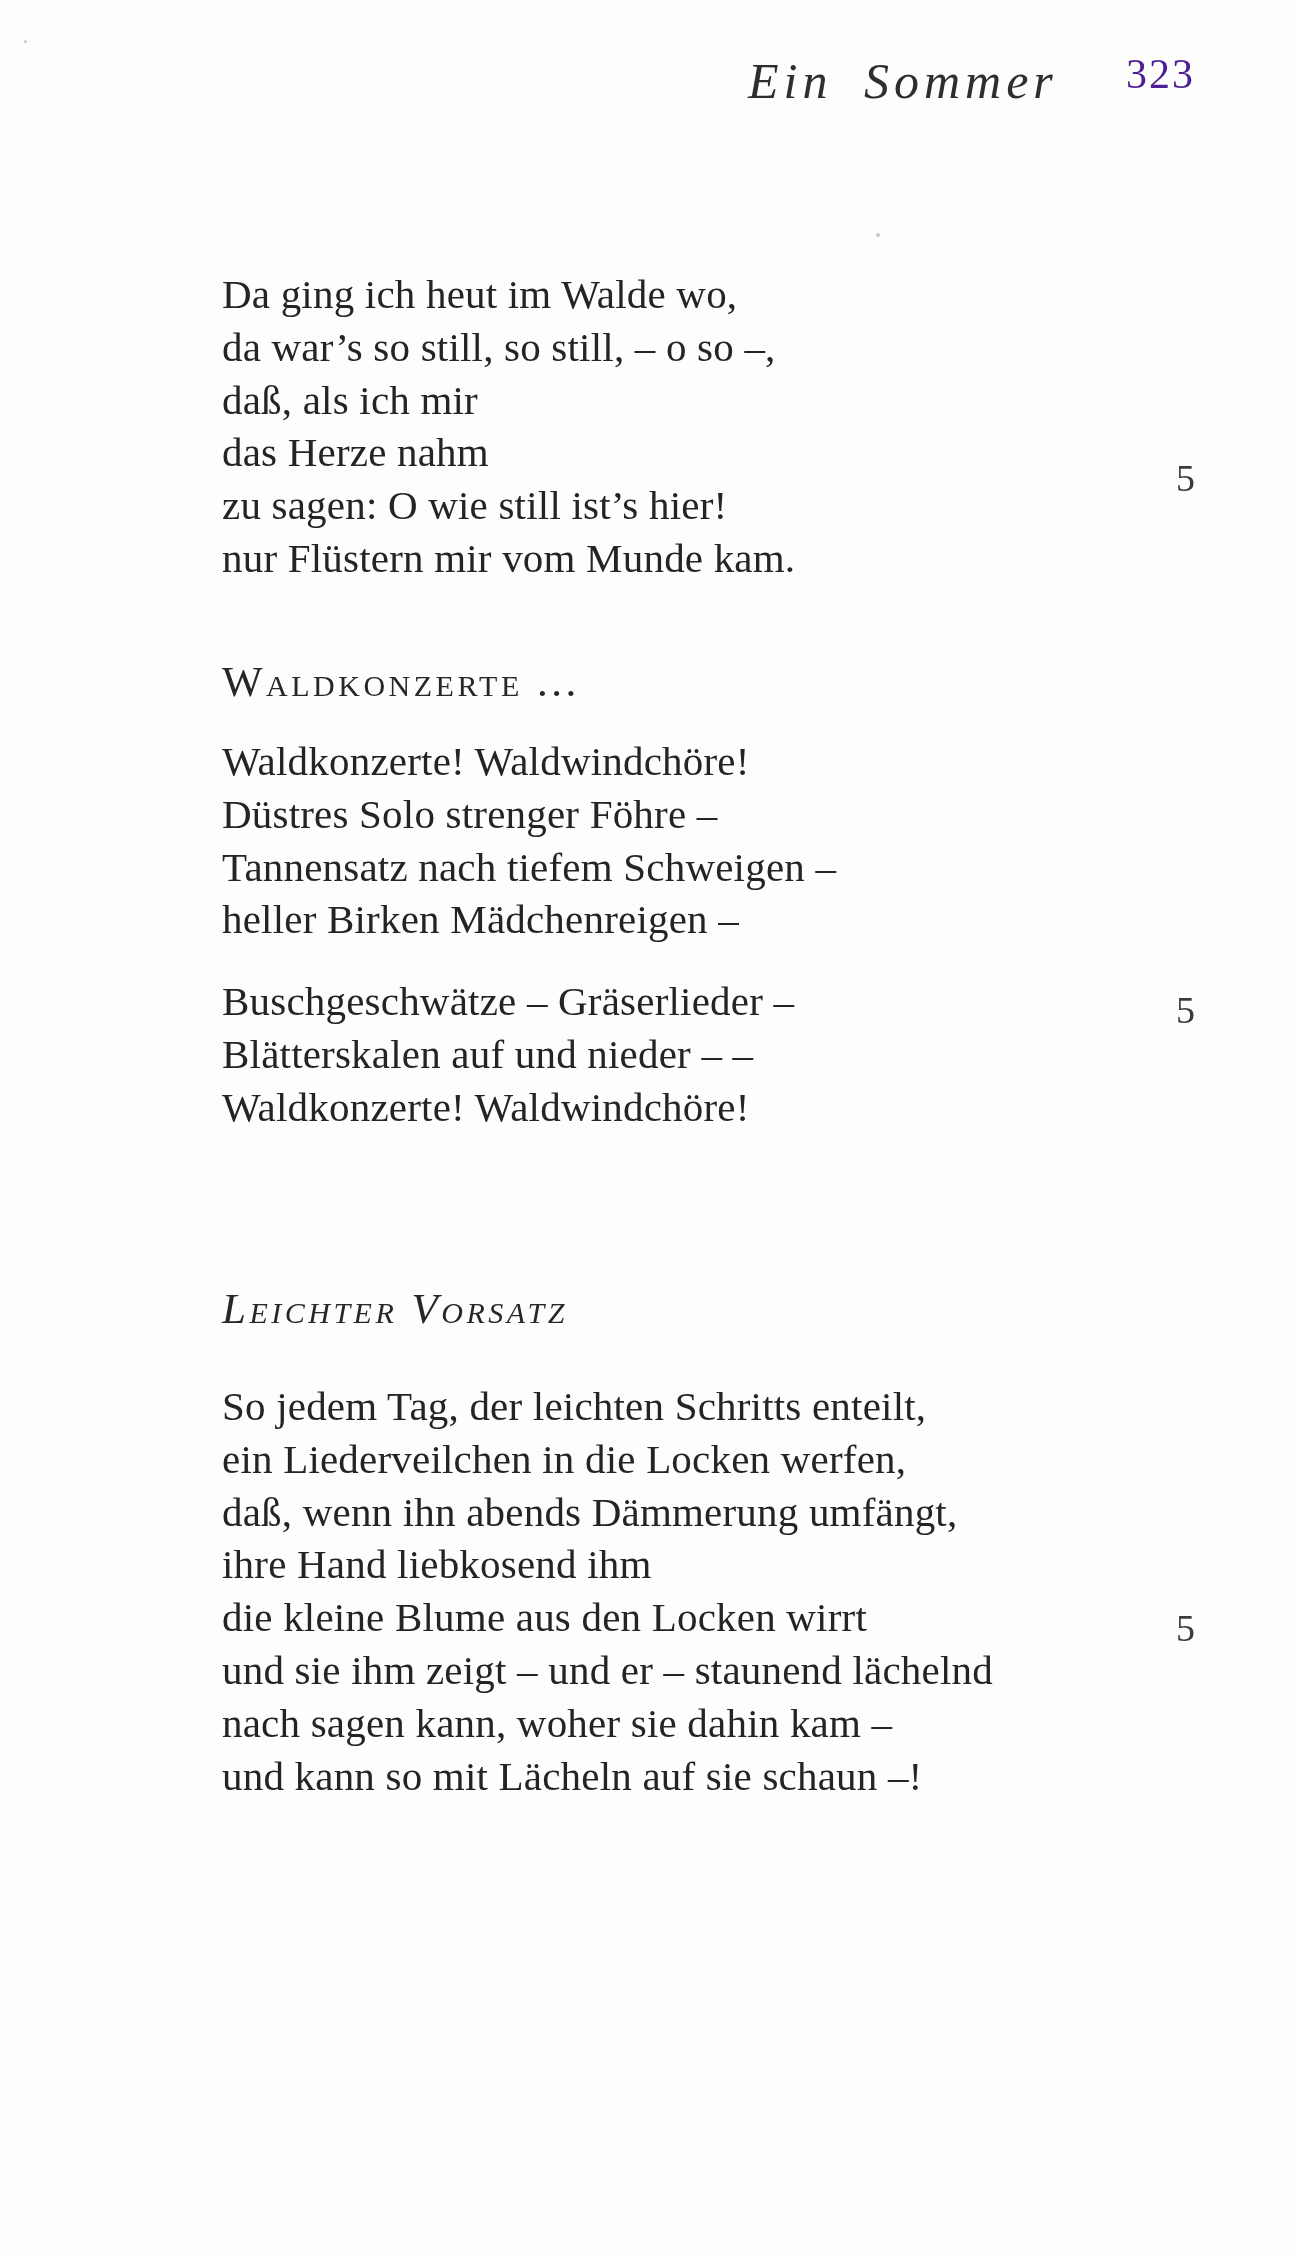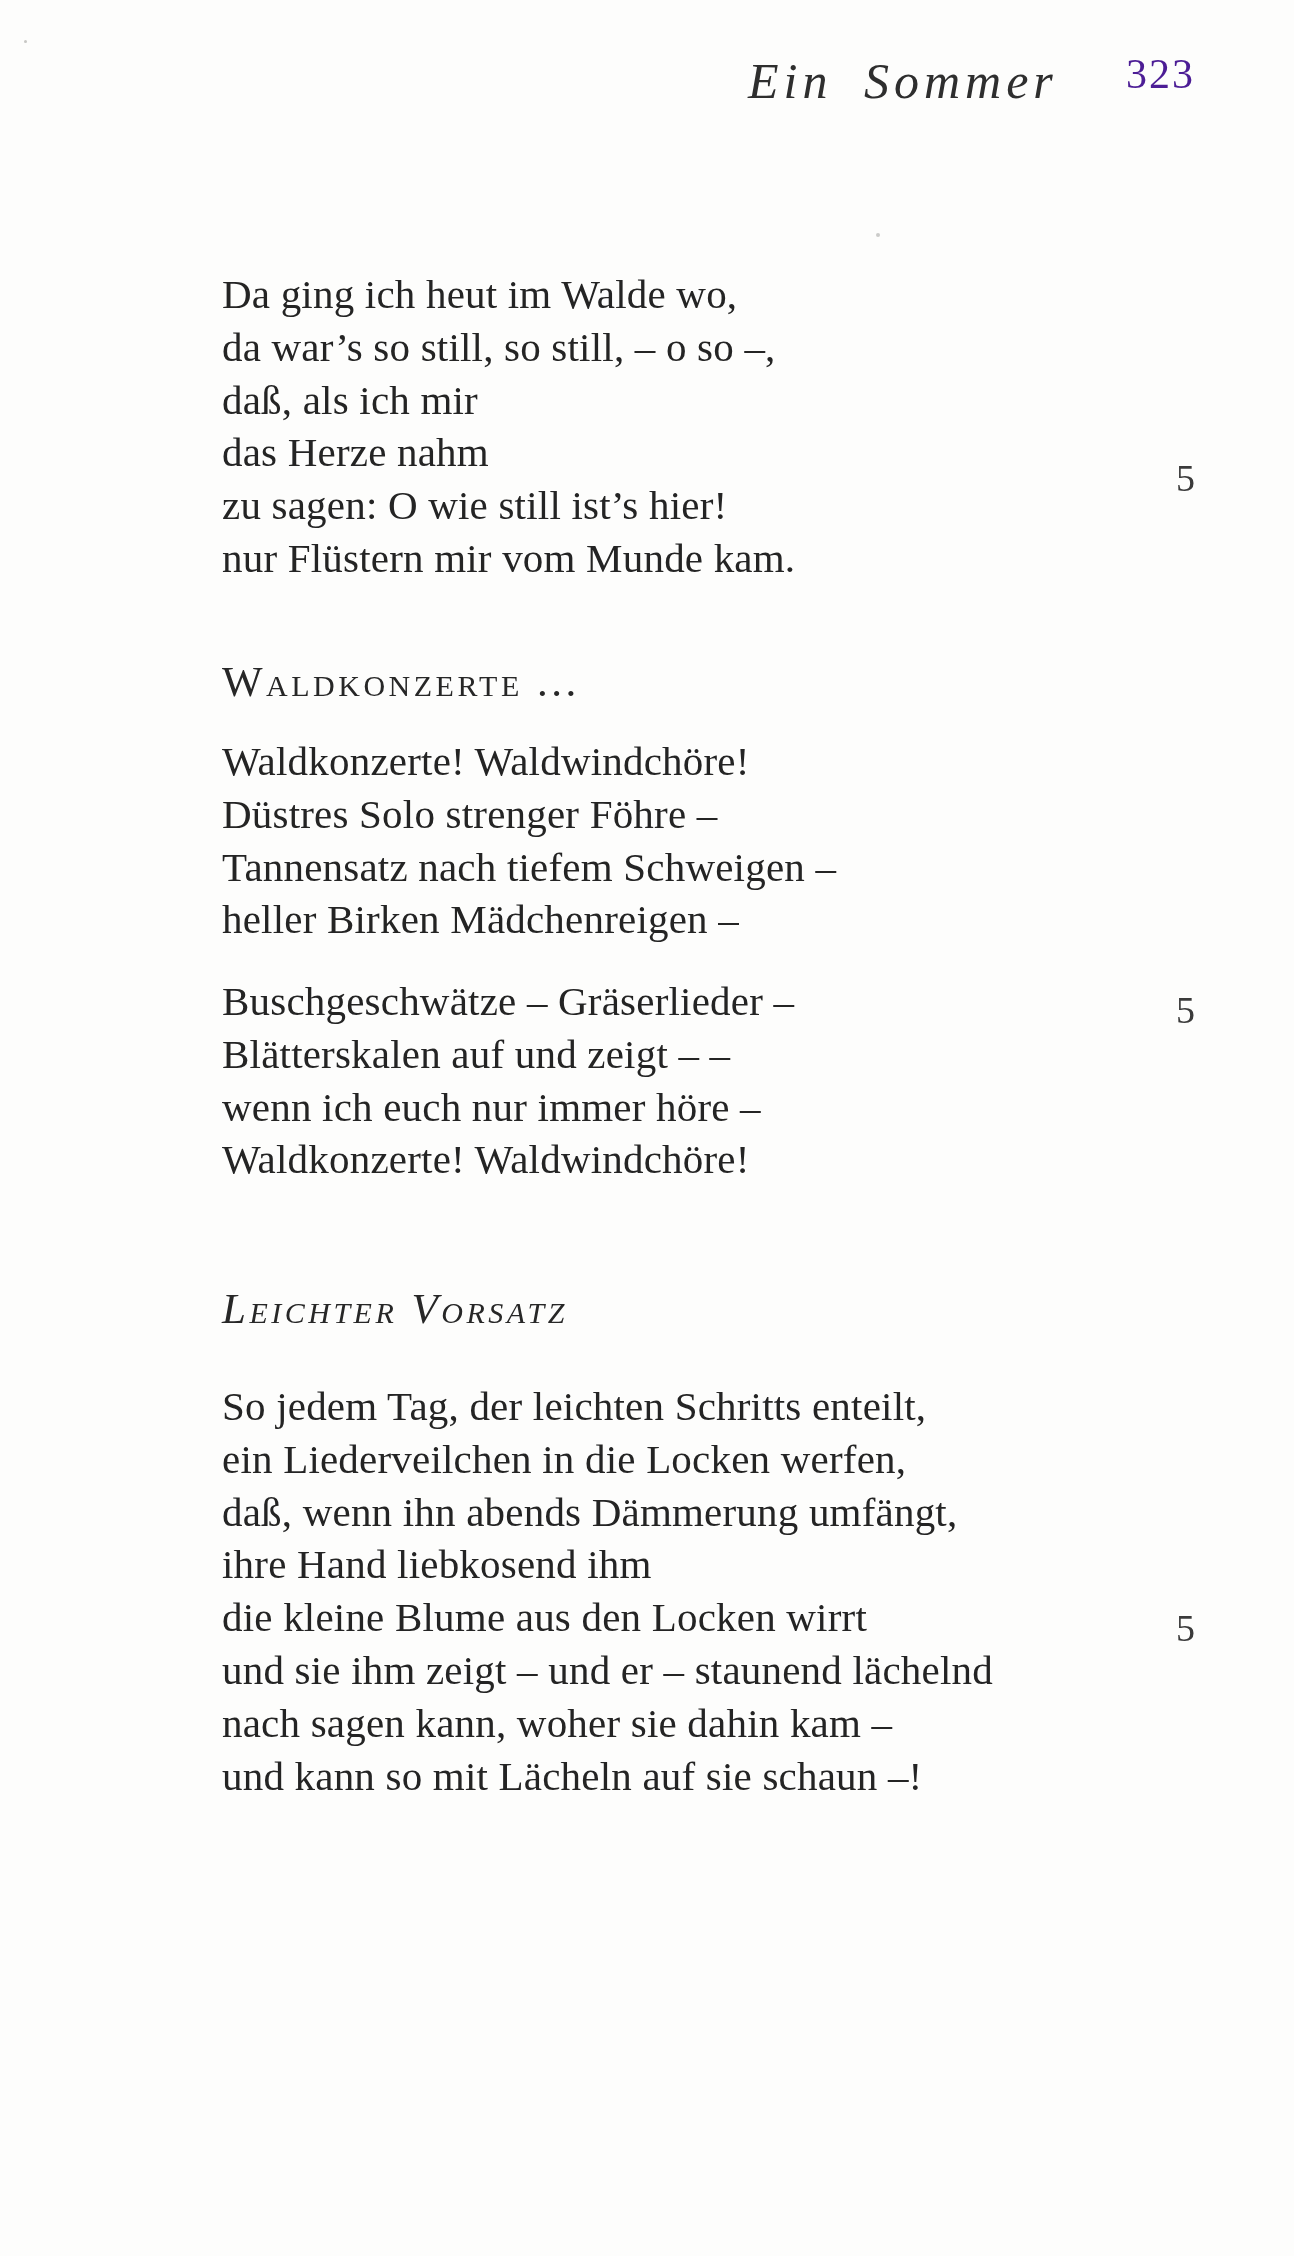--- a/index.html
+++ b/index.html
@@ -107,22 +107,21 @@
 
   <h2 class="poem-title t2">Waldkonzerte ...</h2>
   <div class="stanza s2a">
     <div class="verse-line">Waldkonzerte! Waldwindchöre!</div>
     <div class="verse-line">Düstres Solo strenger Föhre –</div>
     <div class="verse-line">Tannensatz nach tiefem Schweigen –</div>
     <div class="verse-line">heller Birken Mädchenreigen –</div>
   </div>
   <div class="stanza s2b">
     <div class="verse-line">Buschgeschwätze – Gräserlieder –</div>
-    <div class="verse-line">Blätterskalen auf und zeigt – –</div>
-    <div class="verse-line">wenn ich euch nur immer höre –</div>
+    <div class="verse-line">Blätterskalen auf und nieder – –</div>
     <div class="verse-line">Waldkonzerte! Waldwindchöre!</div>
   </div>
   <span class="line-num n2">5</span>
 
   <h2 class="poem-title t3">Leichter Vorsatz</h2>
   <div class="stanza s3">
     <div class="verse-line">So jedem Tag, der leichten Schritts enteilt,</div>
     <div class="verse-line">ein Liederveilchen in die Locken werfen,</div>
     <div class="verse-line">daß, wenn ihn abends Dämmerung umfängt,</div>
     <div class="verse-line">ihre Hand liebkosend ihm</div>

